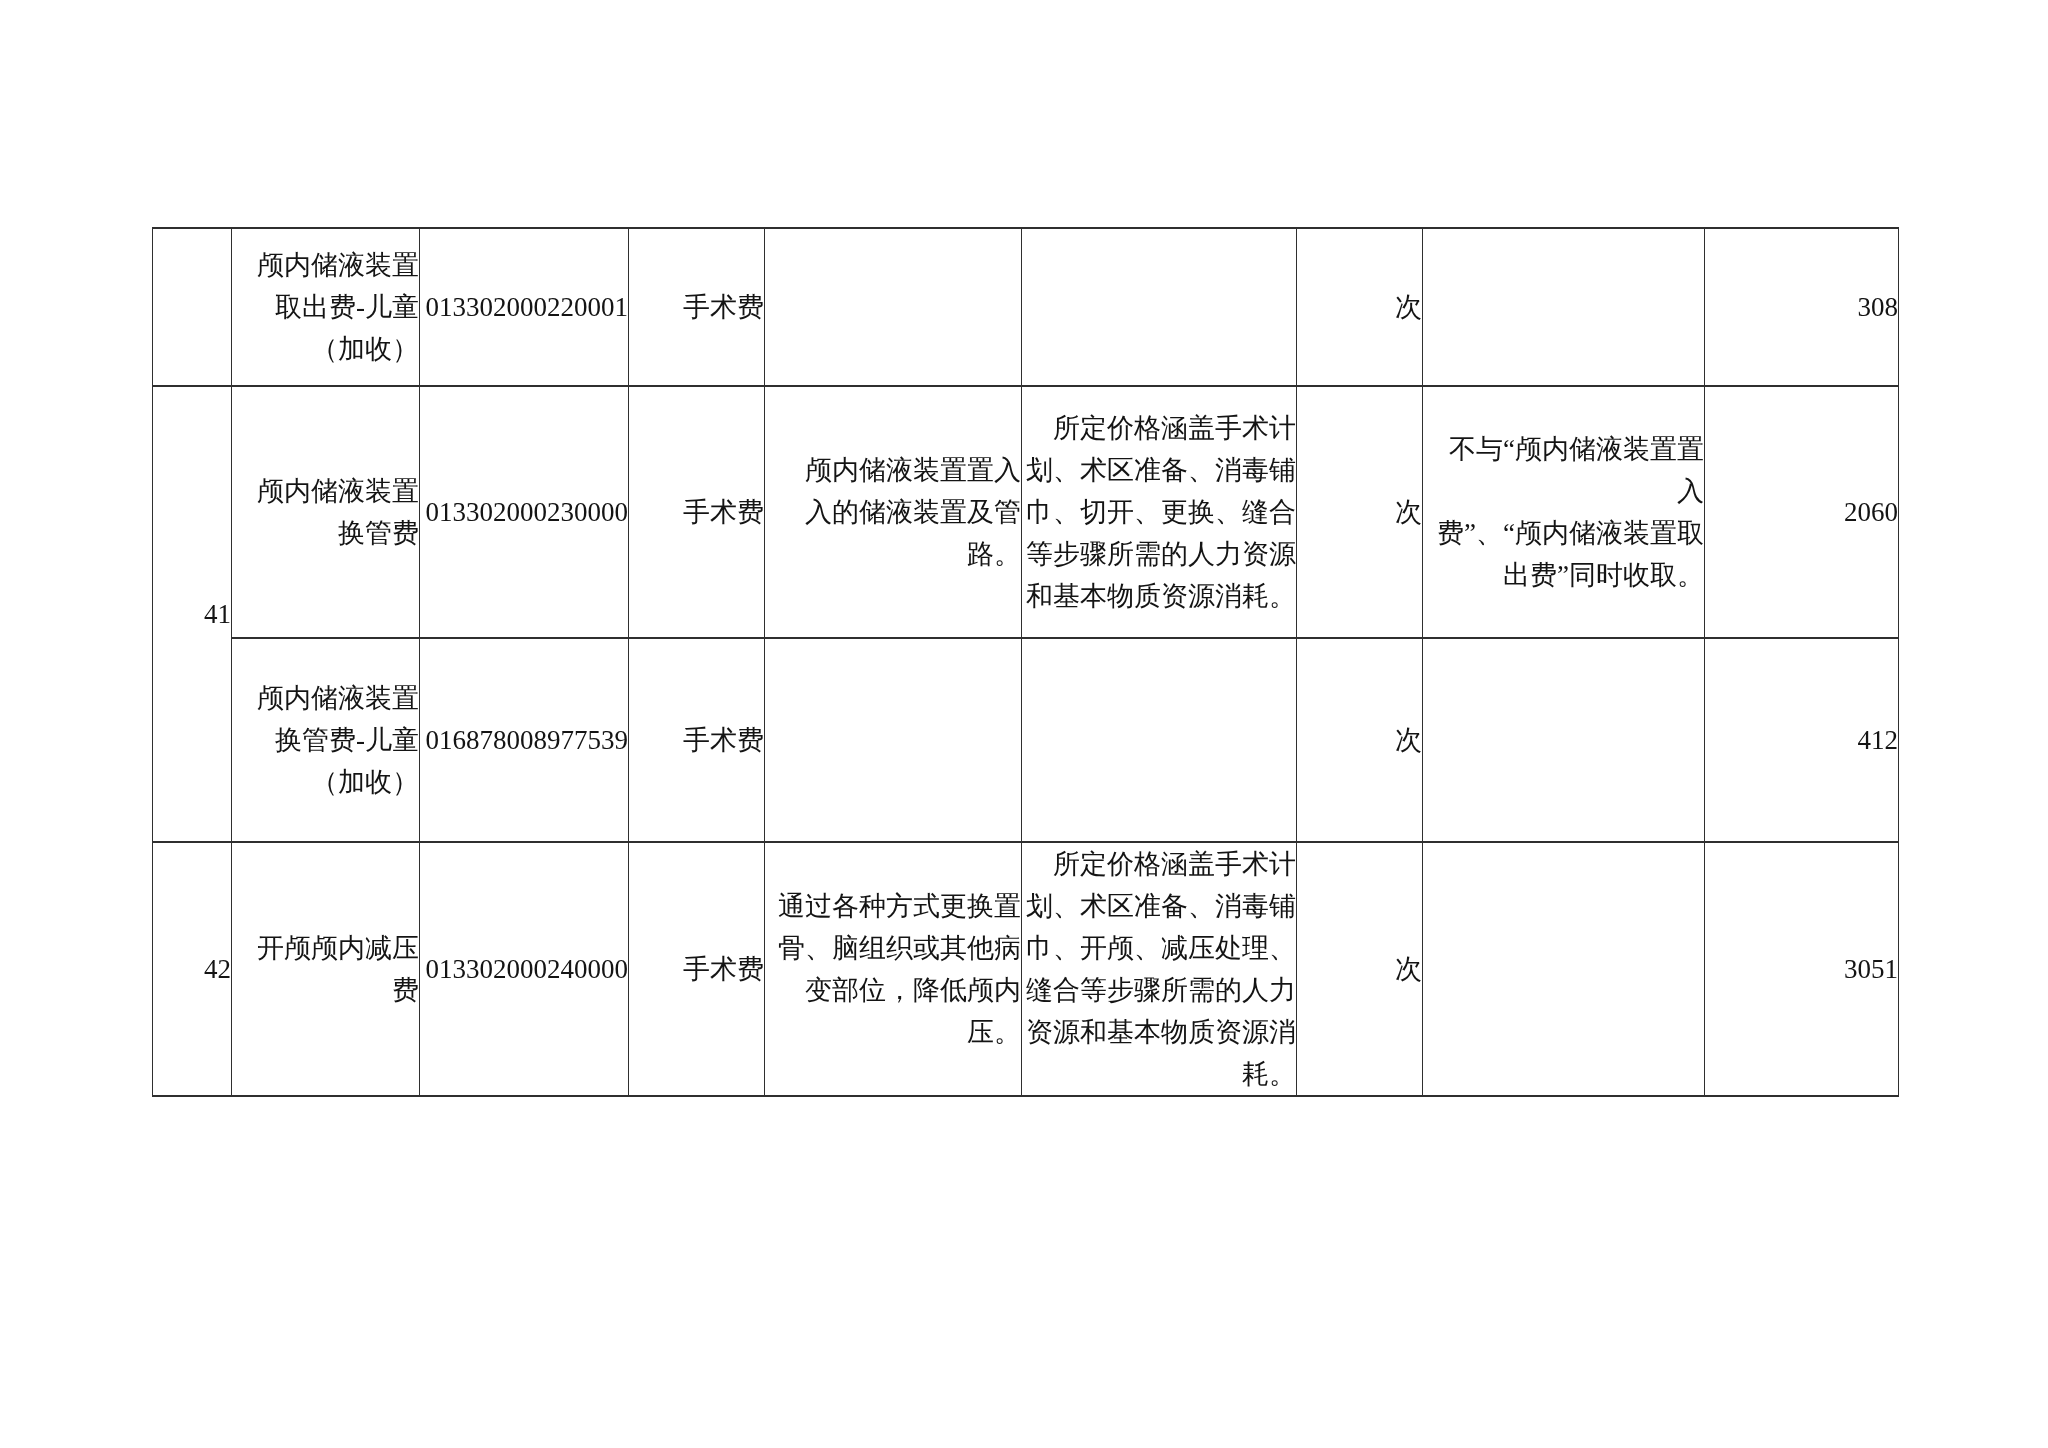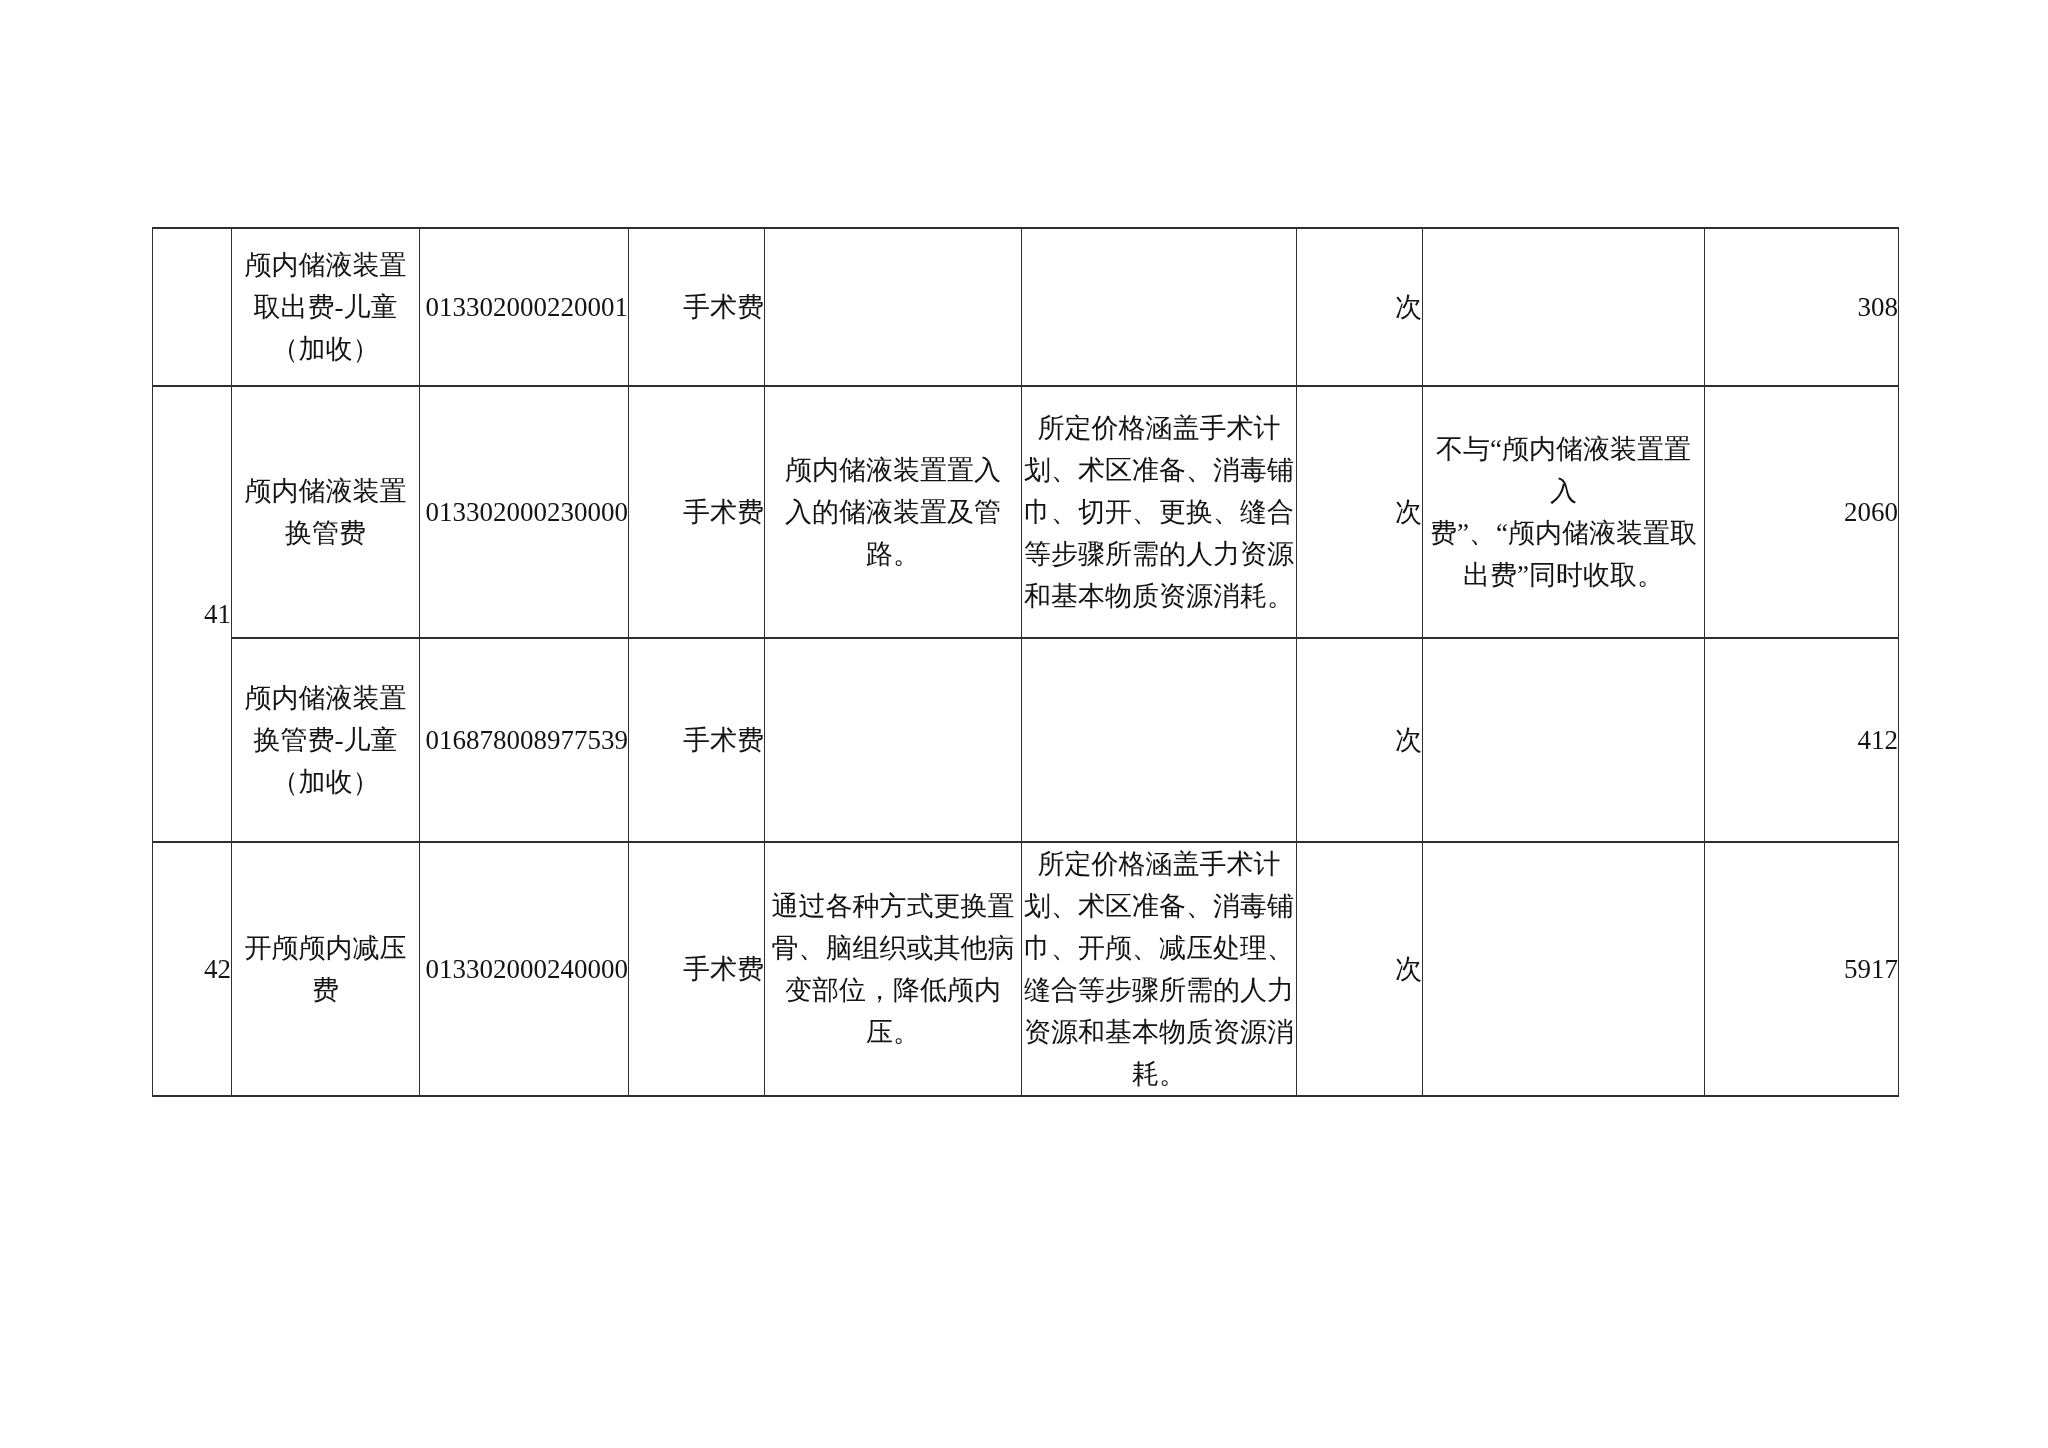--- a/index.html
+++ b/index.html
@@ -35,21 +35,21 @@
     line-height:42px;
     padding:0;
     overflow:hidden;
   }
   tr.r1{height:158px;}
   tr.r2{height:252px;}
   tr.r3{height:204px;}
   tr.r4{height:252px;}
   .center{text-align:right;}
   .left{
-    text-align:center;
+    text-align:right;
     padding:4px 5px 4px 9px;
   }
   .pre{white-space:pre-line;}
   .code{font-size:26px;}
 </style>
 </head>
 <body>
 
 <div class="page">
   <table class="fee-table">
@@ -124,17 +124,17 @@
 骨、脑组织或其他病
 变部位，降低颅内压。</td>
       <td class="left pre">所定价格涵盖手术计
 划、术区准备、消毒铺
 巾、开颅、减压处理、
 缝合等步骤所需的人力
 资源和基本物质资源消
 耗。</td>
       <td class="center">次</td>
       <td class="left pre"></td>
-      <td class="center">5917</td>
+      <td class="center">3051</td>
     </tr>
   </tbody>
     </table>
 </div>
 
 </body></html>

